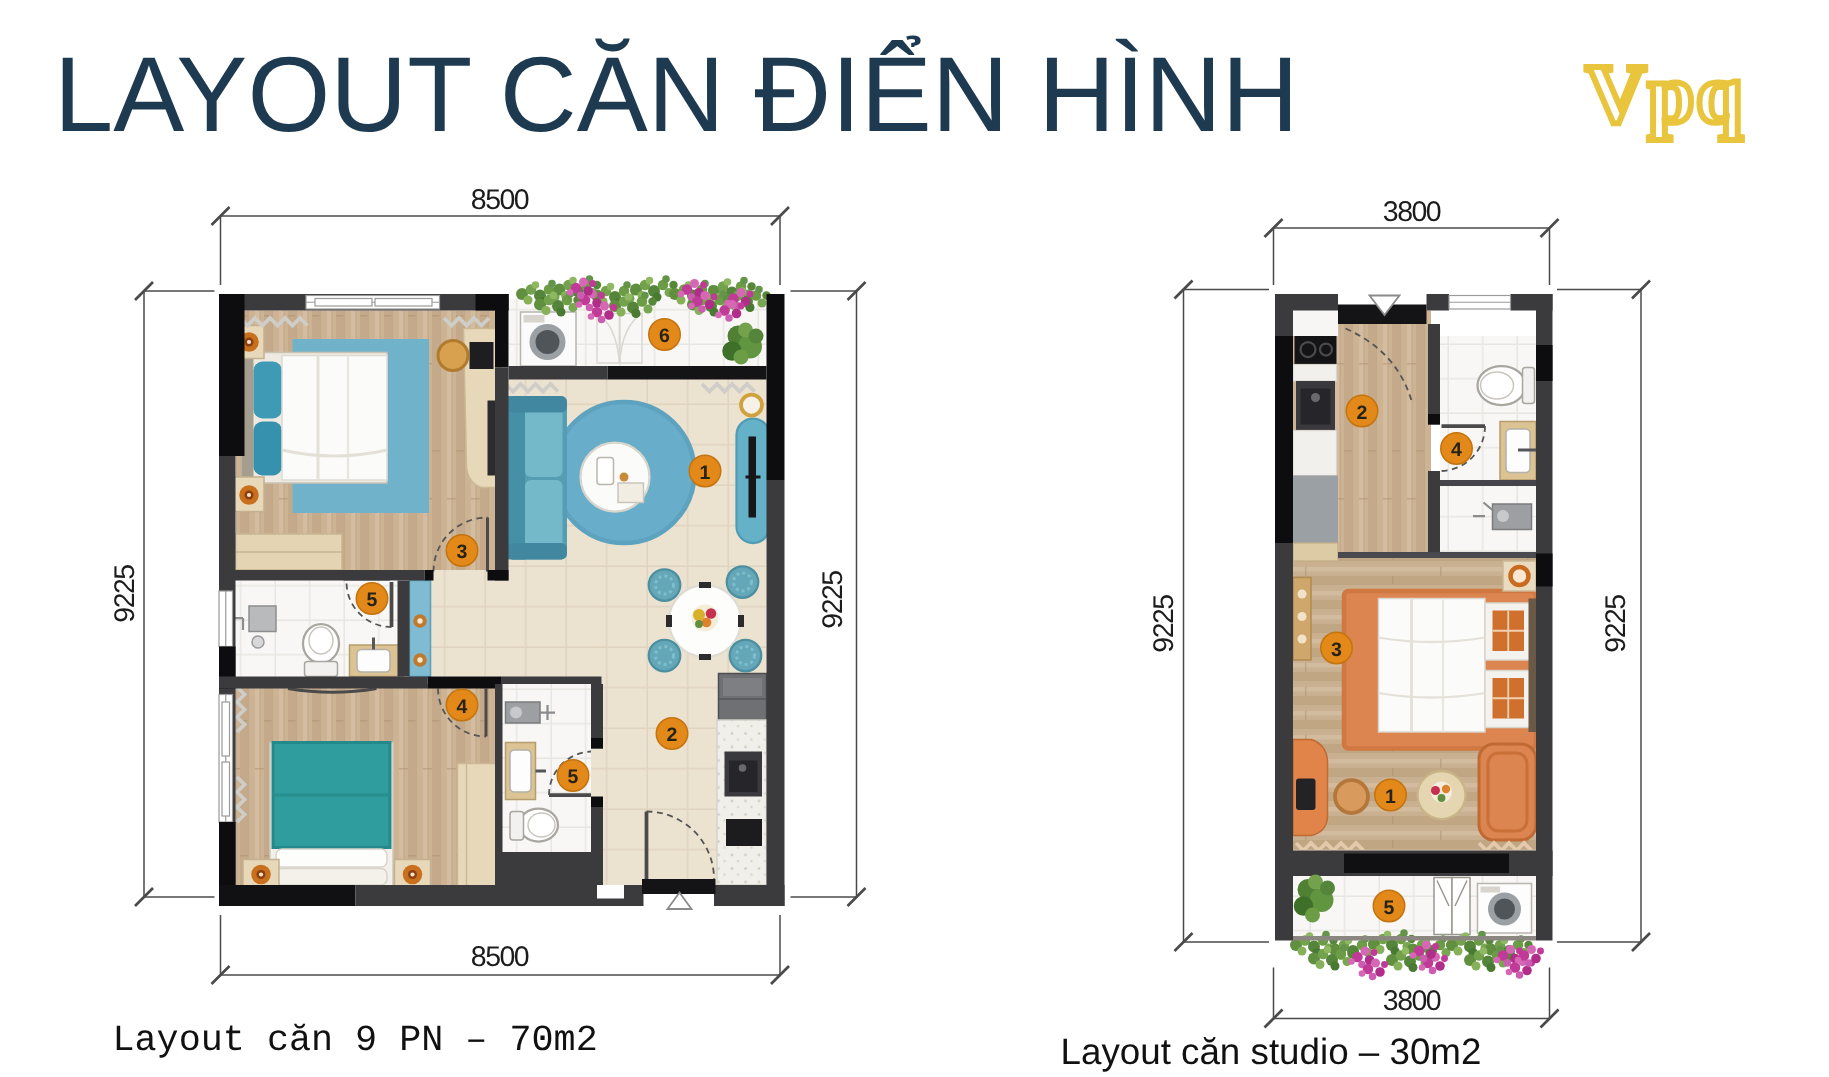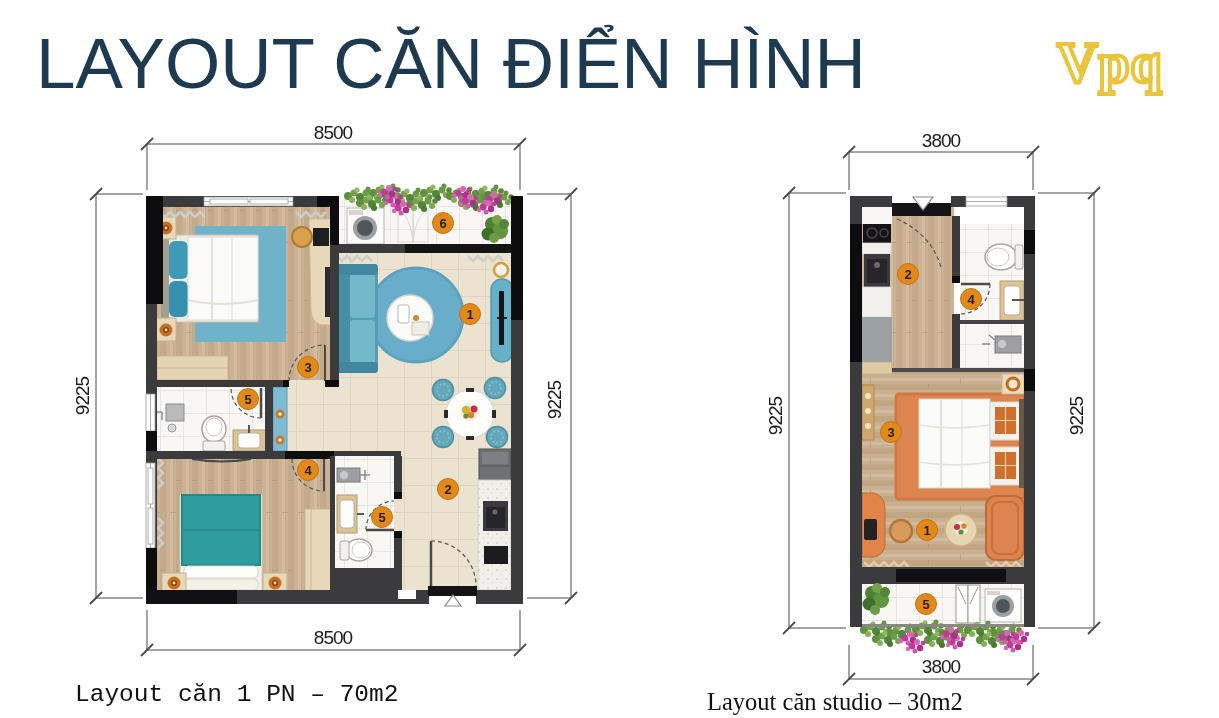--- a/index.html
+++ b/index.html
@@ -2,30 +2,30 @@
 <html><head>
 <meta charset="utf-8">
 <style>
   html,body{margin:0;padding:0;background:#ffffff;width:1219px;height:718px;overflow:hidden;}
   .abs{position:absolute;}
   #title{left:36px;top:23px;font-family:"Liberation Sans",sans-serif;font-size:71px;
          font-weight:400;color:#1e3a50;letter-spacing:0px;white-space:nowrap;}
   #logo{left:1057px;top:31px;font-family:"Liberation Serif",serif;font-size:56px;font-weight:700;
         color:#ffffff;-webkit-text-stroke:4px #e9c53d;letter-spacing:1px;}
   #cap1{left:75px;top:681px;font-family:"Liberation Mono",monospace;font-size:24.5px;color:#111;white-space:nowrap;}
-  #cap2{left:707px;top:688px;font-family:Liberation Serif, serif;font-size:24.5px;color:#111;white-space:nowrap;}
+  #cap2{left:707px;top:688px;font-family:Liberation Sans, sans-serif;font-size:24.5px;color:#111;white-space:nowrap;}
 </style>
 </head>
 <body>
 
 <div id="title" class="abs">LAYOUT CĂN ĐIỂN HÌNH</div>
 
 <div id="logo" class="abs">Vpq</div>
 
-<div id="cap1" class="abs">Layout căn 1 PN – 70m2</div>
+<div id="cap1" class="abs">Layout căn 9 PN – 70m2</div>
 
 <div id="cap2" class="abs">Layout căn studio – 30m2</div>
 <svg class="abs" style="left:0;top:0" width="1219" height="718" viewBox="0 0 1219 718" font-family="Liberation Sans, sans-serif">
 <defs>
   <pattern id="woodV" width="16" height="90" patternUnits="userSpaceOnUse">
     <rect width="16" height="90" fill="#cbb394"></rect>
     <rect x="0" width="5" height="90" fill="#c4aa8a"></rect>
     <rect x="10" width="3" height="90" fill="#d3bc9f"></rect>
     <rect x="5" width="1" height="90" fill="#b59a7a" opacity="0.45"></rect>
     <rect x="13" width="1" height="90" fill="#b59a7a" opacity="0.35"></rect>

